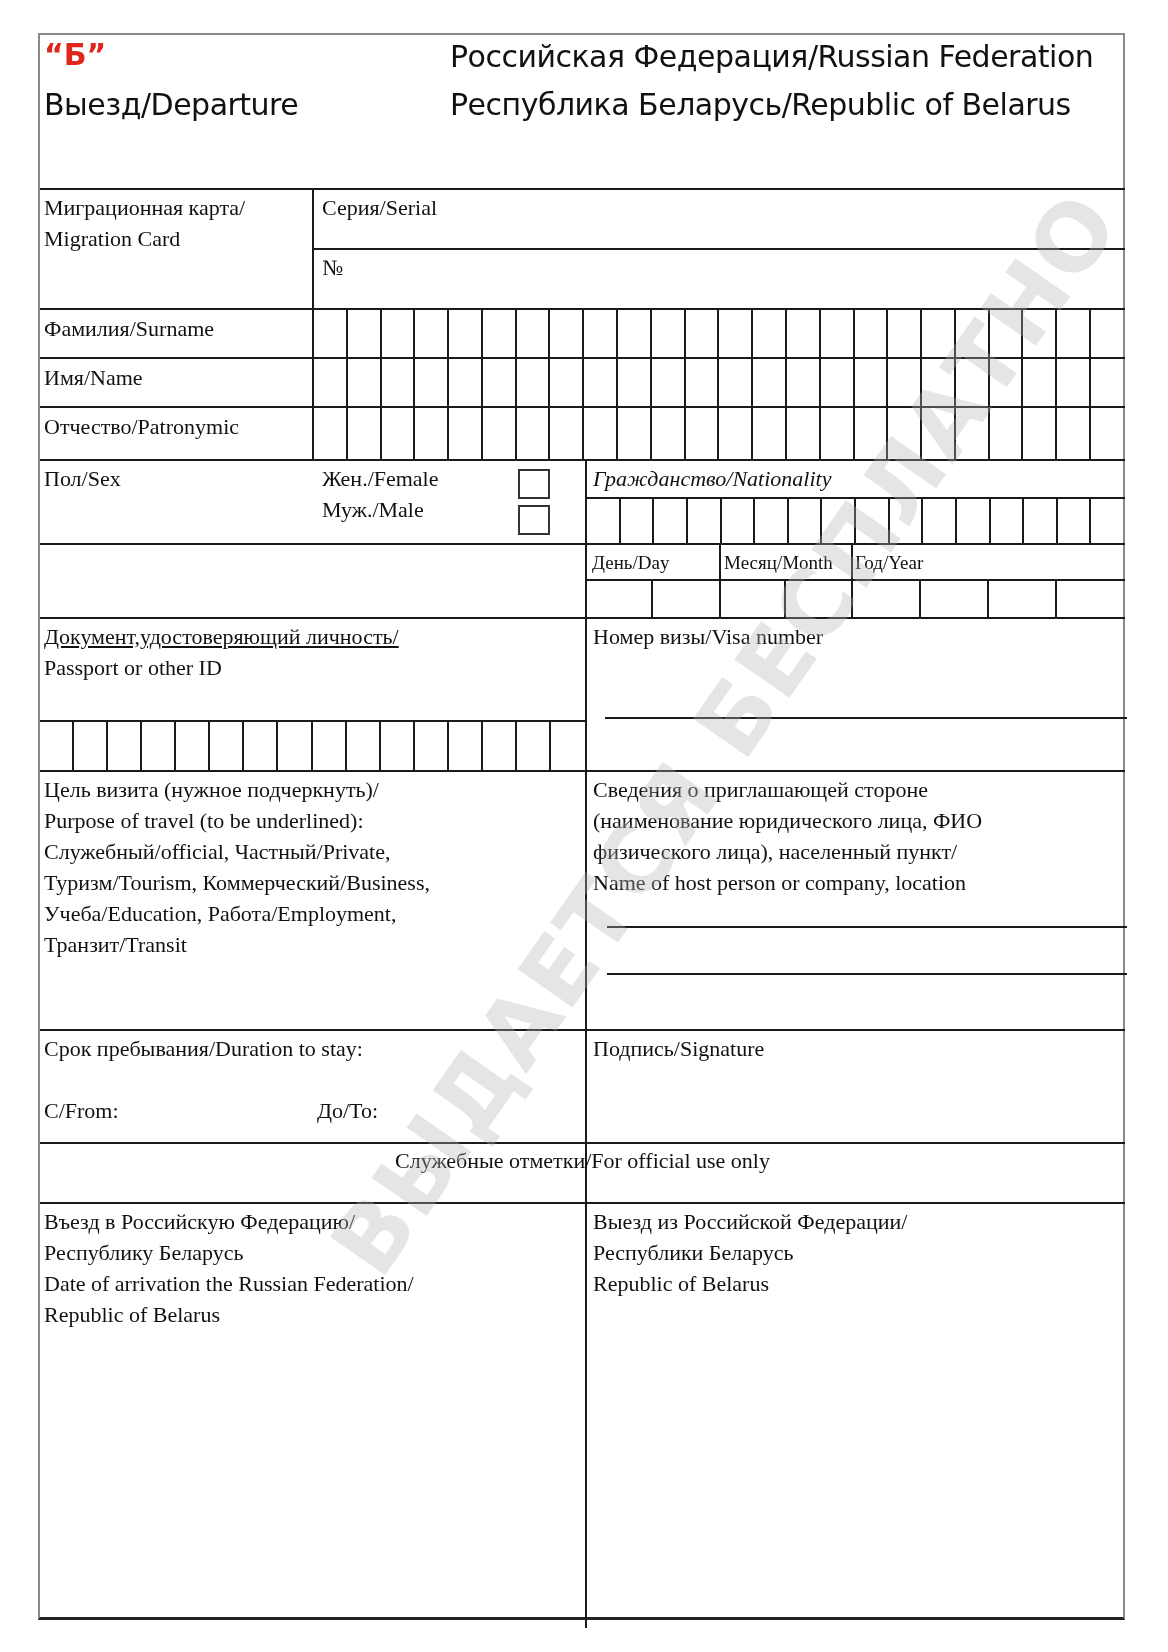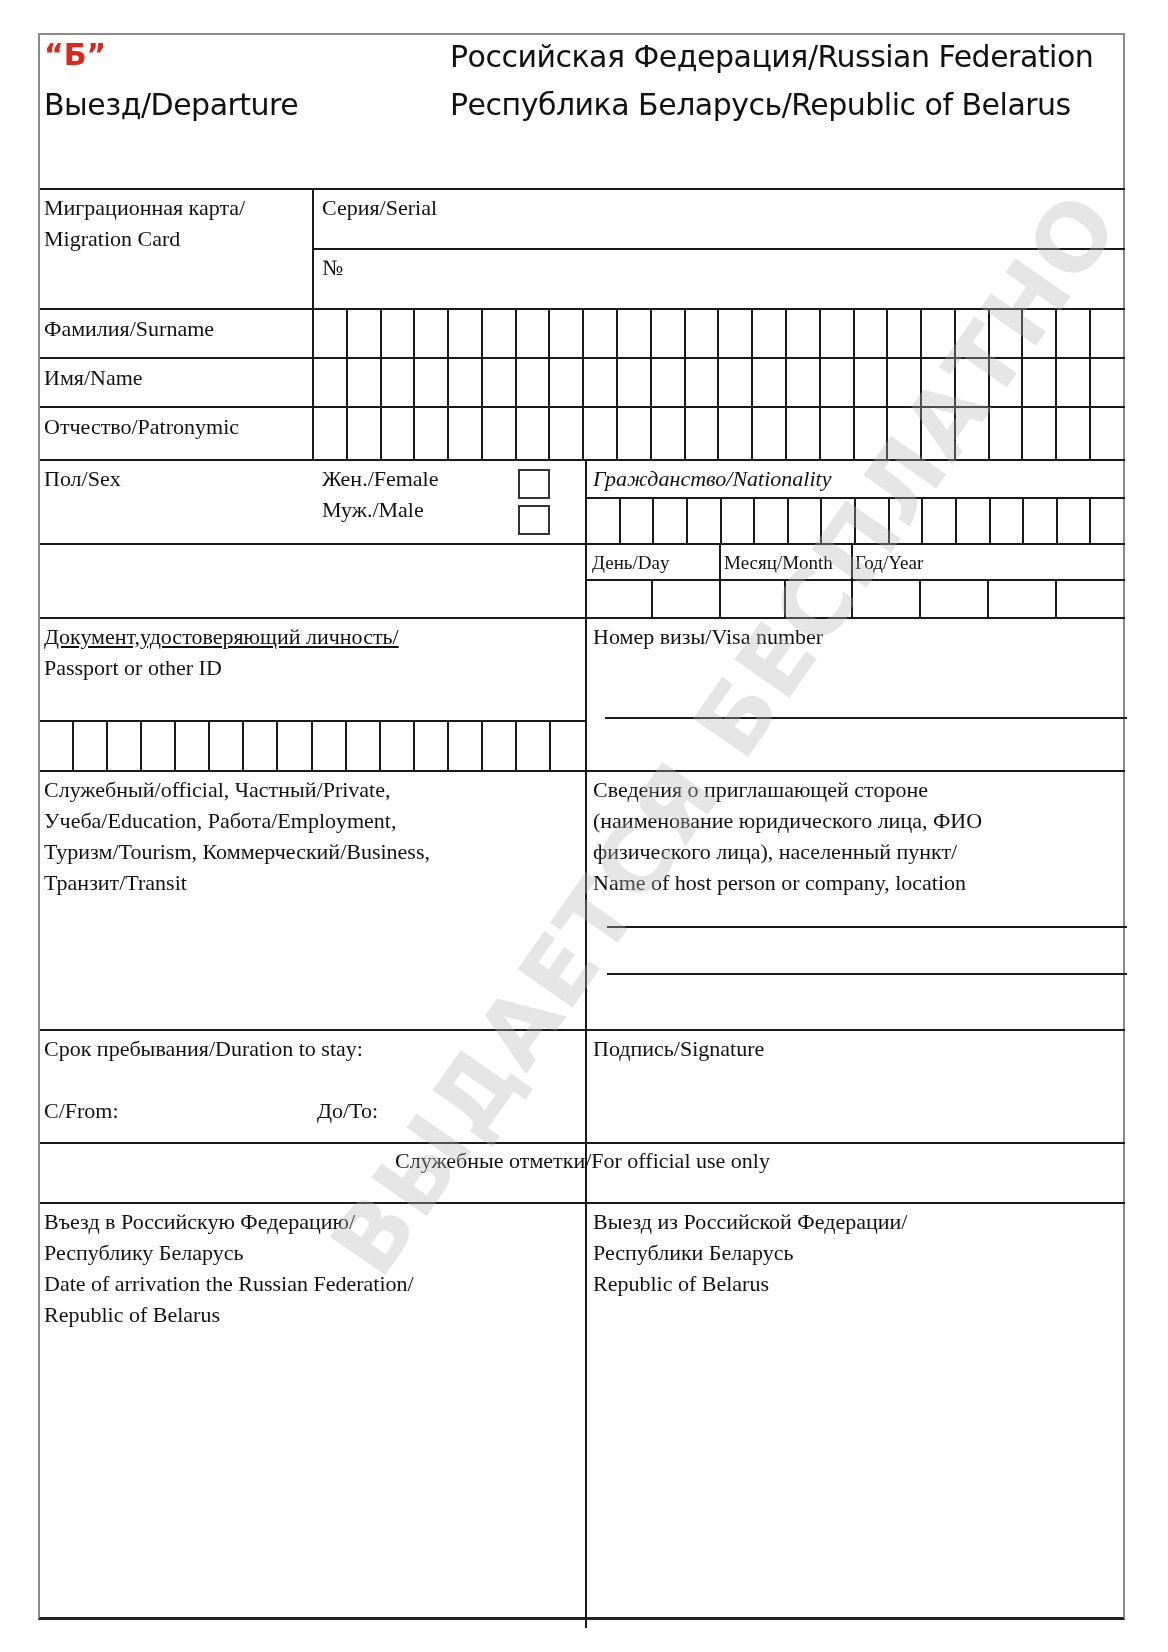--- a/index.html
+++ b/index.html
@@ -209,23 +209,25 @@
       <div class="cell" style="width: 6.25%;"></div>
       <div class="cell" style="width: 6.25%;"></div>
       <div class="cell" style="width: 6.25%;"></div>
     </div>
 
   <div class="lbl" style="left:553px; top:586px;">Номер визы/Visa number</div>
   <div class="uline" style="left:565px; top:682px; width:522px;"></div>
   <div class="hline" style="left:0; top:735px; width:1085px;"></div>
 
   <div class="abs" style="left:4px; top:739px;">
+    <div class="lbl" style="position:relative;">Цель визита (нужное подчеркнуть)/</div>
+    <div class="lbl" style="position:relative;">Purpose of travel (to be underlined):</div>
     <div class="lbl" style="position:relative;">Служебный/official, Частный/Private,</div>
+    <div class="lbl" style="position:relative;">Туризм/Tourism, Коммерческий/Business,</div>
     <div class="lbl" style="position:relative;">Учеба/Education, Работа/Employment,</div>
-    <div class="lbl" style="position:relative;">Туризм/Tourism, Коммерческий/Business,</div>
     <div class="lbl" style="position:relative;">Транзит/Transit</div>
   </div>
 
   <div class="abs" style="left:553px; top:739px;">
     <div class="lbl" style="position:relative;">Сведения о приглашающей стороне</div>
     <div class="lbl" style="position:relative;">(наименование юридического лица, ФИО</div>
     <div class="lbl" style="position:relative;">физического лица), населенный пункт/</div>
     <div class="lbl" style="position:relative;">Name of host person or company, location</div>
   </div>
   <div class="uline" style="left:567px; top:891px; width:520px;"></div>

